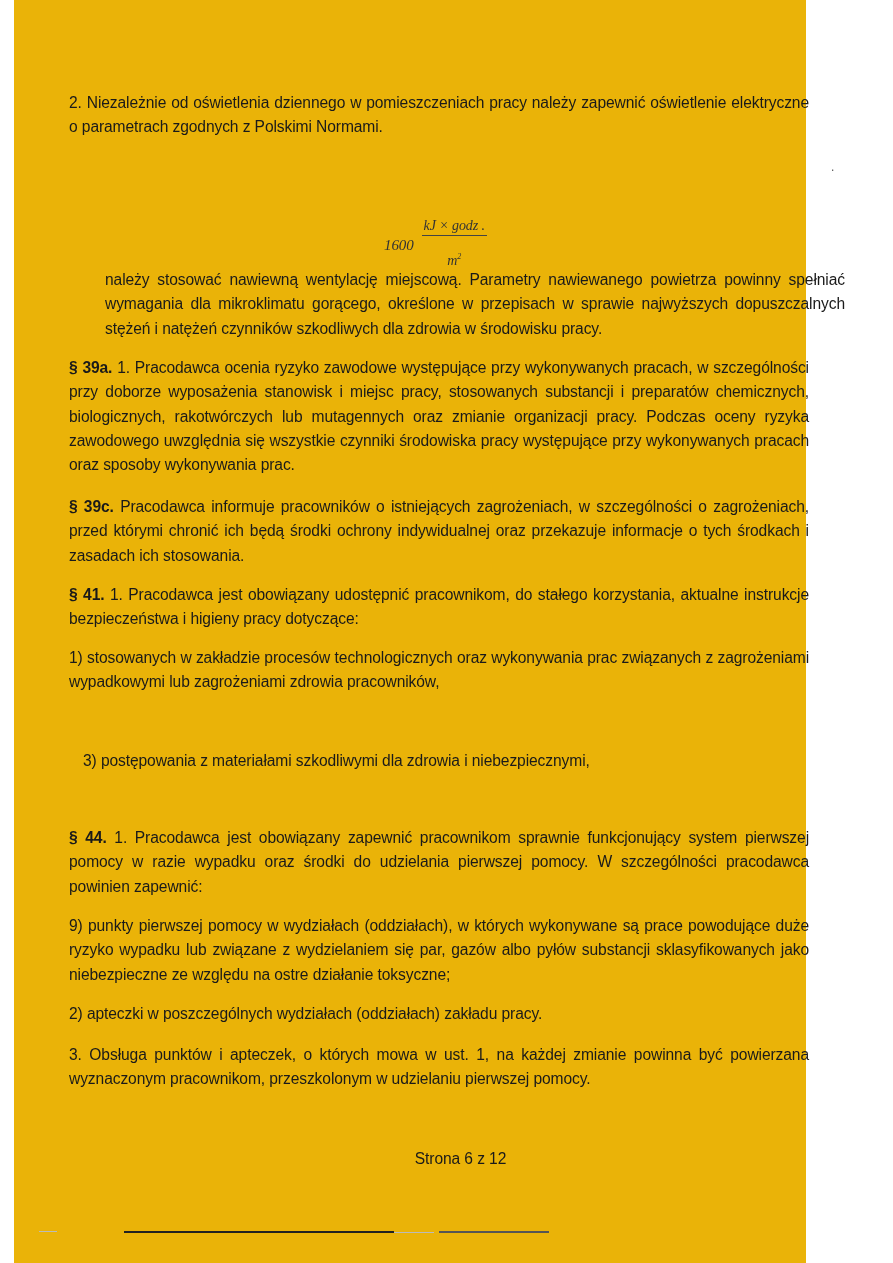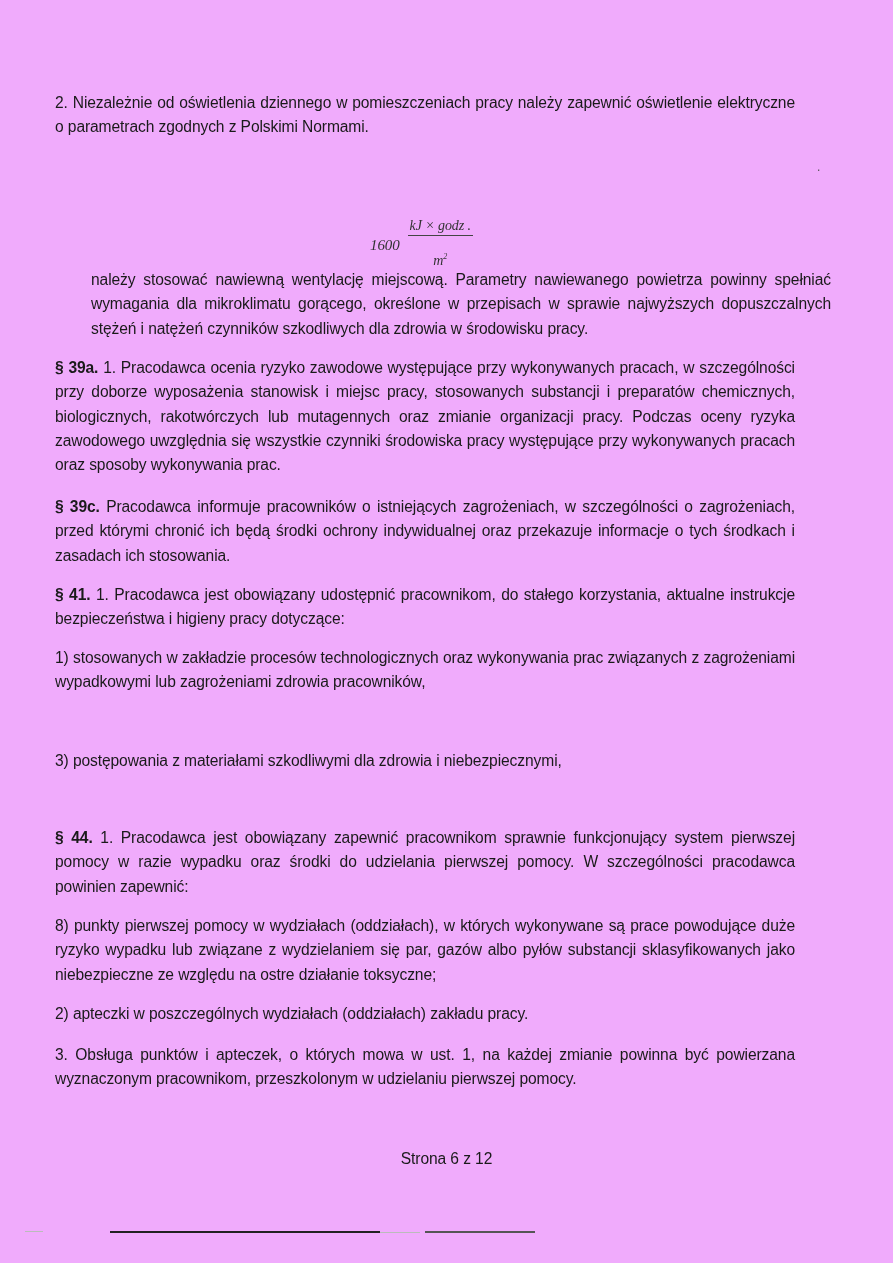--- a/index.html
+++ b/index.html
@@ -1,19 +1,19 @@
 <!DOCTYPE html>
 <html><head>
   <meta charset="utf-8">
   <style>
     html, body { margin: 0; padding: 0; background: #ffffff; }
     body { width: 893px; height: 1263px; position: relative; overflow: hidden; }
     .page {
-      position: absolute; left: 0; top: 0; width: 893px; height: 1263px;
-      background: #f0abfc;
+      position: absolute; left: 14px; top: 0; width: 792px; height: 1263px;
+      background: #eab308;
       font-family: "Liberation Sans", sans-serif;
       color: #1a1a1a;
       font-size: 15.6px;
       letter-spacing: -0.1px;
     }
     .block { position: absolute; left: 55px; width: 740px; line-height: 24.3px; text-align: justify; }
     .block p { margin: 0; }
     .sec { font-weight: bold; }
     .formula {
       position: absolute; left: 370px; top: 218px;
@@ -64,30 +64,30 @@
     <p><span class="sec">§ 39c.</span><span> Pracodawca informuje pracowników o istniejących zagrożeniach, w szczególności o zagrożeniach, przed którymi chronić ich będą środki ochrony indywidualnej oraz przekazuje informacje o tych środkach i zasadach ich stosowania.</span></p>
   </div>
 
   <div class="block" style="top:583px;">
     <p><span class="sec">§ 41.</span><span> 1. Pracodawca jest obowiązany udostępnić pracownikom, do stałego korzystania, aktualne instrukcje bezpieczeństwa i higieny pracy dotyczące:</span></p>
   </div>
 
   <div class="block" style="top:646px;">
     <p>1) stosowanych w zakładzie procesów technologicznych oraz wykonywania prac związanych z zagrożeniami wypadkowymi lub zagrożeniami zdrowia pracowników,</p>
   </div>
-  <div class="block" style="top:749px;">
+  <div class="block" style="top:749px;margin-left:14px;">
     <p>3) postępowania z materiałami szkodliwymi dla zdrowia i niebezpiecznymi,</p>
   </div>
 
   <div class="block" style="top:826px;">
     <p><span class="sec">§ 44.</span><span> 1. Pracodawca jest obowiązany zapewnić pracownikom sprawnie funkcjonujący system pierwszej pomocy w razie wypadku oraz środki do udzielania pierwszej pomocy. W szczególności pracodawca powinien zapewnić:</span></p>
   </div>
 
   <div class="block" style="top:914px;">
-    <p>8) punkty pierwszej pomocy w wydziałach (oddziałach), w których wykonywane są prace powodujące duże ryzyko wypadku lub związane z wydzielaniem się par, gazów albo pyłów substancji sklasyfikowanych jako niebezpieczne ze względu na ostre działanie toksyczne;</p>
+    <p>9) punkty pierwszej pomocy w wydziałach (oddziałach), w których wykonywane są prace powodujące duże ryzyko wypadku lub związane z wydzielaniem się par, gazów albo pyłów substancji sklasyfikowanych jako niebezpieczne ze względu na ostre działanie toksyczne;</p>
   </div>
   <div class="block" style="top:1002px;">
     <p>2) apteczki w poszczególnych wydziałach (oddziałach) zakładu pracy.</p>
   </div>
 
   <div class="block" style="top:1043px;">
     <p>3. Obsługa punktów i apteczek, o których mowa w ust. 1, na każdej zmianie powinna być powierzana wyznaczonym pracownikom, przeszkolonym w udzielaniu pierwszej pomocy.</p>
   </div>
 
   <div class="footer">Strona 6 z 12</div>

